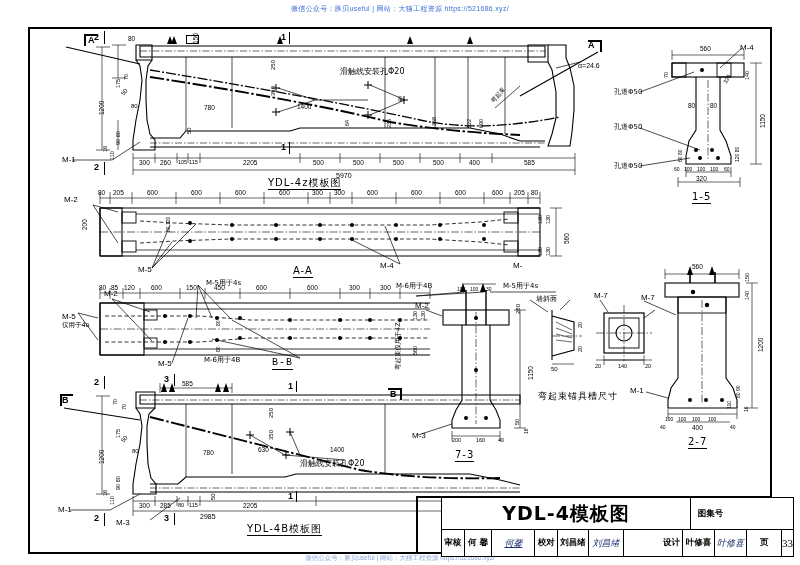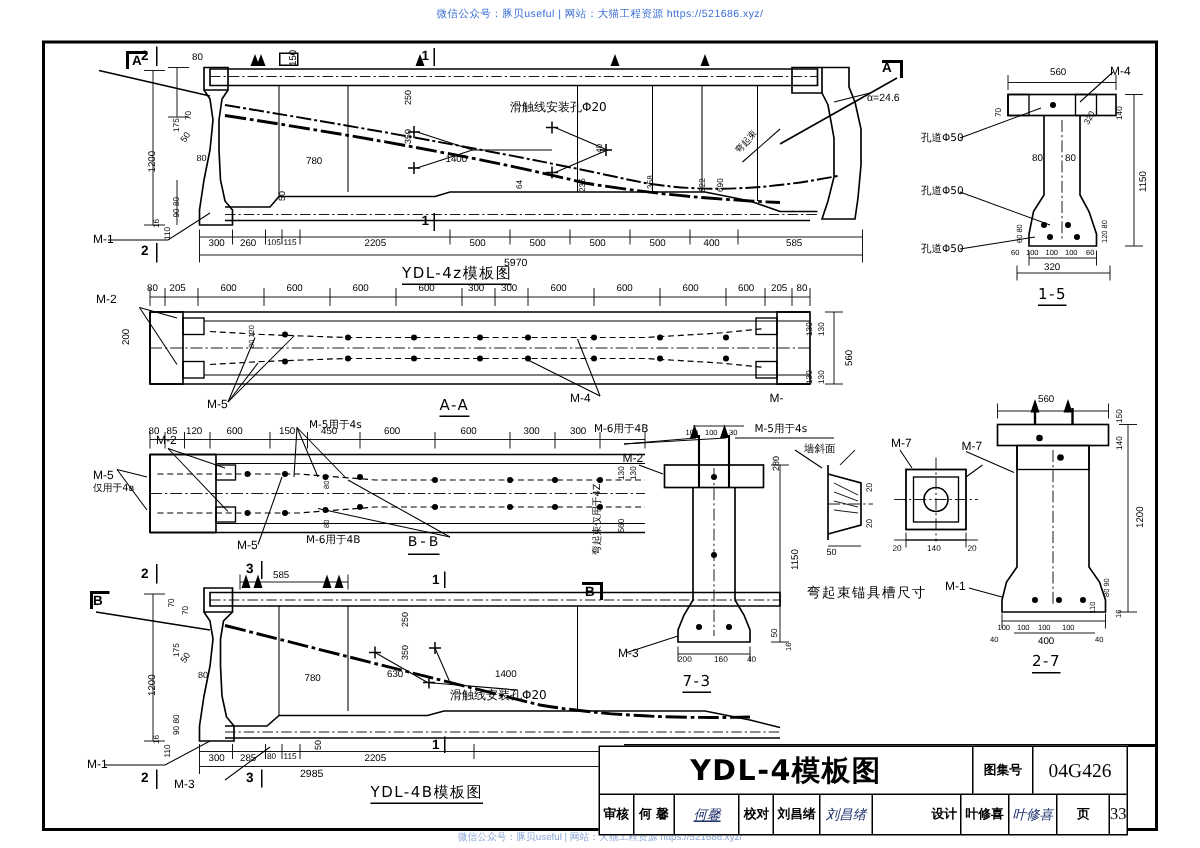--- a/index.html
+++ b/index.html
@@ -19,21 +19,21 @@
   .t7{font-size:7px;}
   .t8{font-size:8px;}
   .t9{font-size:9px;}
   .t10{font-size:10px;}
   .rot{transform-origin:0 0;transform:rotate(-90deg);}
   .cn{font-family:"DejaVu Sans","Liberation Sans",sans-serif;}
   .ul{border-bottom:1.4px solid #000;padding-bottom:1px;}
   .box{position:absolute;border:1px solid #000;box-sizing:border-box;}
 
   
-  .tb{position:absolute;left:399px;top:497px;width:353px;height:60px;border:1.6px solid #000;box-sizing:border-box;background:#fff;}
+  .tb{position:absolute;left:441px;top:497px;width:353px;height:60px;border:1.6px solid #000;box-sizing:border-box;background:#fff;}
   .tb .row1{position:absolute;left:0;top:0;right:0;height:32px;border-bottom:1.4px solid #000;box-sizing:border-box;}
   .tb .maintitle{position:absolute;left:0;top:0;width:248px;height:31px;display:flex;align-items:center;justify-content:center;font-size:19px;font-weight:bold;letter-spacing:1px;font-family:"DejaVu Sans","Liberation Sans",sans-serif;}
   .tb .c-atlas-l{position:absolute;left:248px;top:0;width:40px;height:31px;border-left:1.4px solid #000;box-sizing:border-box;display:flex;align-items:center;justify-content:center;font-size:8.5px;font-weight:bold;font-family:"DejaVu Sans",sans-serif;}
   .tb .c-atlas-v{position:absolute;left:288px;top:0;right:0;height:31px;border-left:1.4px solid #000;box-sizing:border-box;display:flex;align-items:center;justify-content:center;font-size:13px;font-family:"Liberation Serif",serif;}
   .tb .row2{position:absolute;left:0;top:32px;right:0;bottom:0;display:flex;}
   .cell{border-right:1.1px solid #000;box-sizing:border-box;display:flex;align-items:center;justify-content:center;font-size:8.5px;font-family:"DejaVu Sans",sans-serif;font-weight:bold;}
   .sig{font-family:"Liberation Serif",serif;font-style:italic;color:#1b2f6b;font-size:9px;font-weight:normal;}
   .pg-l{width:40px;display:flex;align-items:center;justify-content:center;font-size:8.5px;font-weight:bold;font-family:"DejaVu Sans",sans-serif;border-right:1.4px solid #000;box-sizing:border-box;}
   .pg-v{flex:1;display:flex;align-items:center;justify-content:center;font-size:11px;font-family:"Liberation Serif",serif;}
 
@@ -645,21 +645,20 @@
   <div class="t" style="left:645px;top:364px;font-size:5.5px;">20</div>
   <div class="t t9 cn" style="left:538px;top:392px;letter-spacing:1px;">弯起束锚具槽尺寸</div>
 
   <div class="sep-h" style="left:417px;top:496px;width:355px;height:1.6px;"></div>
   <div class="sep-v" style="left:416px;top:496px;width:1.6px;height:58px;"></div>
 
   <div class="tb">
     <div class="row1">
       <div class="maintitle">YDL-4模板图</div>
       <div class="c-atlas-l">图集号</div>
-      <div class="c-atlas-v">04G426</div>
     </div>
     <div class="row2">
       <div class="cell" style="width:26px;">审核</div>
       <div class="cell" style="width:32px;">何 馨</div>
       <div class="cell sig" style="width:50px;text-decoration:underline;">何馨</div>
       <div class="cell" style="width:26px;">校对</div>
       <div class="cell" style="width:36px;">刘昌绪</div>
       <div class="cell sig" style="width:40px;">刘昌绪</div>
       <div class="cell" style="width:26px;margin-left:37px;">设计</div>
       <div class="cell" style="width:36px;">叶修喜</div>

